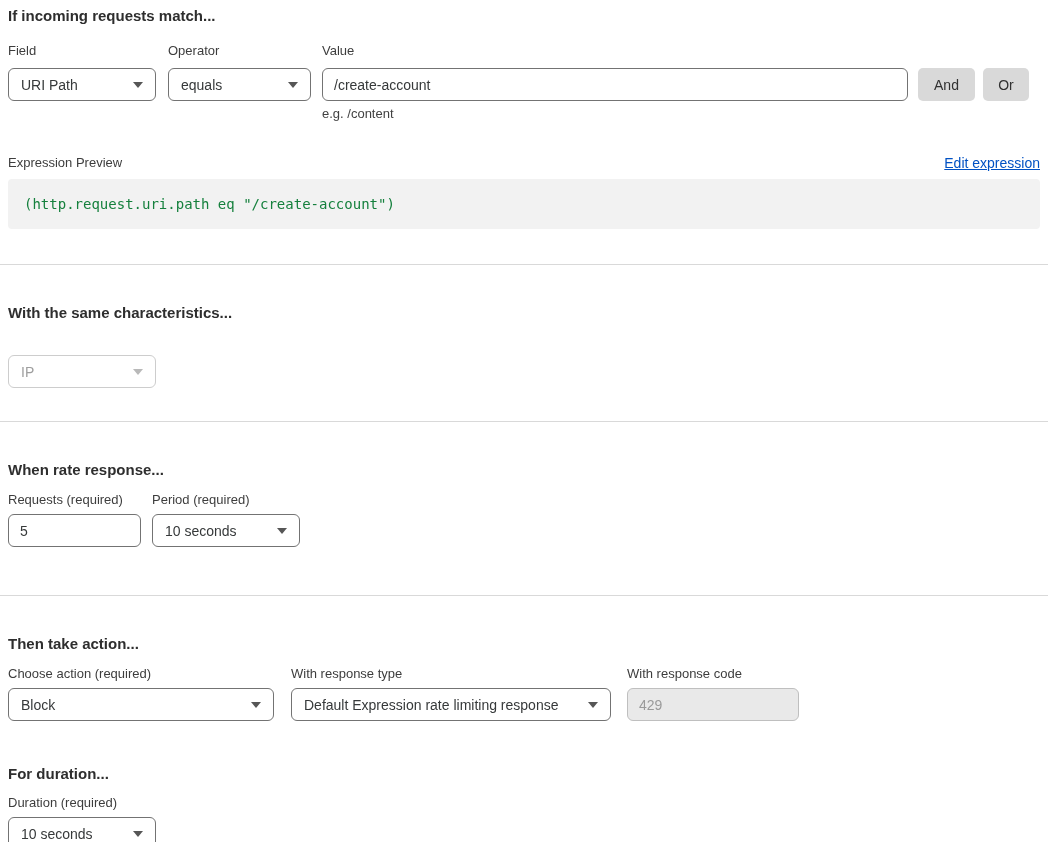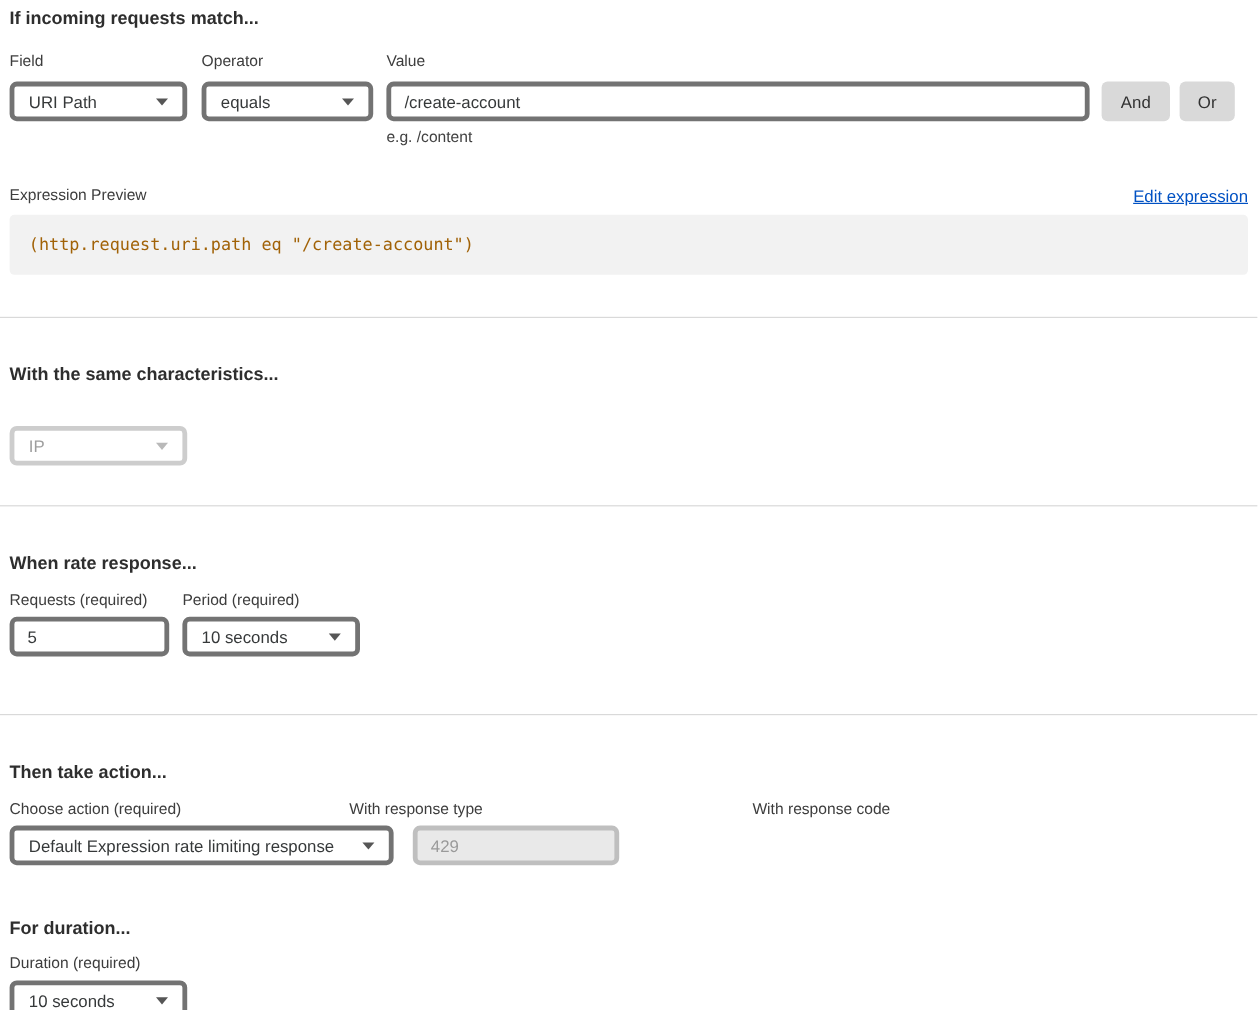--- a/index.html
+++ b/index.html
@@ -31,21 +31,21 @@
     font-size: 13px;
     color: #3d3d3d;
     line-height: 16px;
   }
 
   .controls-row { display: flex; margin-top: 9px; align-items: center; }
   .controls-row-tight { display: flex; margin-top: 6px; align-items: center; }
 
   .control {
     height: 33px;
-    border: 4px solid #737373;
+    border: 1px solid #737373;
     border-radius: 6px;
     background: #ffffff;
     font-size: 14px;
     color: #36393a;
     font-family: "Liberation Sans", "DejaVu Sans", sans-serif;
   }
   .select {
     display: flex;
     align-items: center;
     justify-content: space-between;
@@ -111,21 +111,21 @@
     height: 50px;
     background: #f2f2f2;
     border-radius: 4px;
     display: flex;
     align-items: center;
     padding: 0 16px;
   }
   .expr-code {
     font-family: "DejaVu Sans Mono", "Liberation Mono", monospace;
     font-size: 14px;
-    color: #a16207;
+    color: #15803d;
     white-space: pre;
   }
 
   .divider {
     height: 1px;
     background: #d9d9d9;
     width: 100%;
   }
   .d1 { margin-top: 35px; }
   .d2 { margin-top: 33px; }
@@ -228,20 +228,24 @@
 
   <h2 class="section-title t2">Then take action...</h2>
 
   <div class="labels-row-tight">
     <div class="field-label lbl-action">Choose action (required)</div>
     <div class="field-label lbl-resptype">With response type</div>
     <div class="field-label">With response code</div>
   </div>
 
   <div class="controls-row-tight">
+    <div class="control select w-action">
+      <span>Block</span>
+      <span class="caret"></span>
+    </div>
     <div class="control select w-resptype">
       <span>Default Expression rate limiting response</span>
       <span class="caret"></span>
     </div>
     <input class="control w-respcode" type="text" disabled="" value="429" style="">
   </div>
 
   <h2 class="section-title t5">For duration...</h2>
 
   <div class="labels-row-tight lbl-duration-row">

